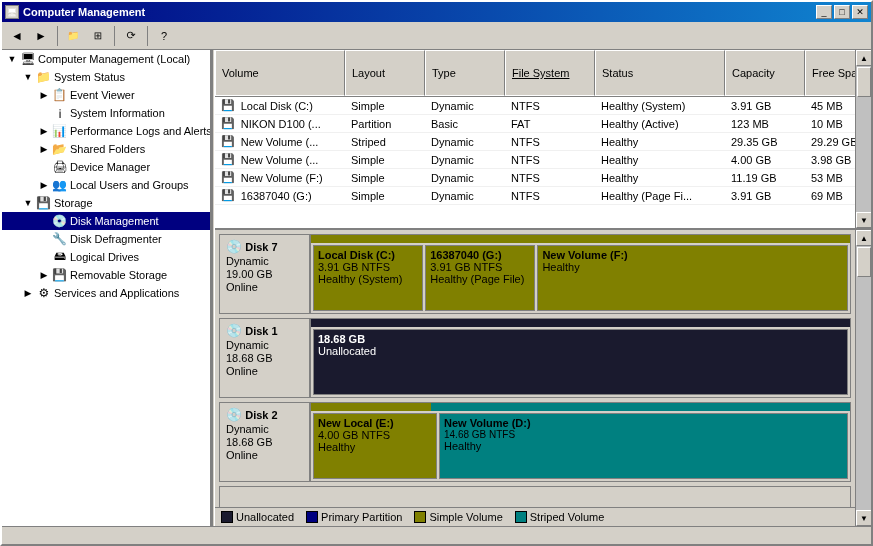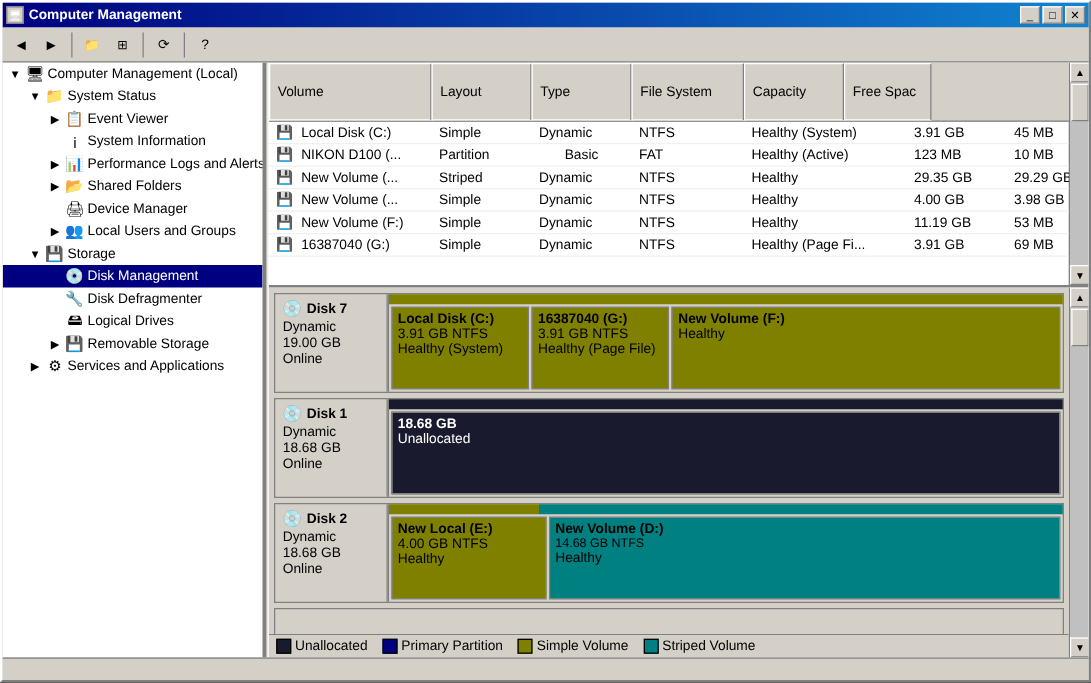--- a/index.html
+++ b/index.html
@@ -345,39 +345,40 @@
     <div class="splitter"></div>
 
     <div class="right-pane">
 
       <div class="top-right-pane">
         <div class="list-view" style="flex:1; overflow:auto;">
           <div class="list-header">
             <div class="list-col-header" style="width:130px;">Volume</div>
             <div class="list-col-header" style="width:80px;">Layout</div>
             <div class="list-col-header" style="width:80px;">Type</div>
-            <div class="list-col-header" style="width:90px;">File System</div>
+            <div class="list-col-header" style="width:90px;text-decoration:underline;">File System</div>
+            <div class="list-col-header" style="width:130px;">Status</div>
             <div class="list-col-header" style="width:80px;">Capacity</div>
             <div class="list-col-header" style="width:70px;">Free Spac</div>
           </div>
 
           <div id="list-rows">
               <div class="list-row">
     <div class="list-cell list-cell-icon" style="width:130px;"><span style="margin-right:3px; font-size:11px;">💾</span>Local Disk (C:)</div>
     <div class="list-cell" style="width:80px;">Simple</div>
     <div class="list-cell" style="width:80px;">Dynamic</div>
     <div class="list-cell" style="width:90px;">NTFS</div>
     <div class="list-cell" style="width:130px;">Healthy (System)</div>
     <div class="list-cell" style="width:80px;">3.91 GB</div>
     <div class="list-cell" style="width:70px;">45 MB</div>
   </div>
               <div class="list-row">
     <div class="list-cell list-cell-icon" style="width:130px;"><span style="margin-right:3px; font-size:11px;">💾</span>NIKON D100 (...</div>
     <div class="list-cell" style="width:80px;">Partition</div>
-    <div class="list-cell" style="width:80px;text-align:center;">Basic</div>
+    <div class="list-cell" style="width:80px;">Basic</div>
     <div class="list-cell" style="width:90px;">FAT</div>
     <div class="list-cell" style="width:130px;">Healthy (Active)</div>
     <div class="list-cell" style="width:80px;">123 MB</div>
     <div class="list-cell" style="width:70px;">10 MB</div>
   </div>
               <div class="list-row">
     <div class="list-cell list-cell-icon" style="width:130px;"><span style="margin-right:3px; font-size:11px;">💾</span>New Volume (...</div>
     <div class="list-cell" style="width:80px;">Striped</div>
     <div class="list-cell" style="width:80px;">Dynamic</div>
     <div class="list-cell" style="width:90px;">NTFS</div>

